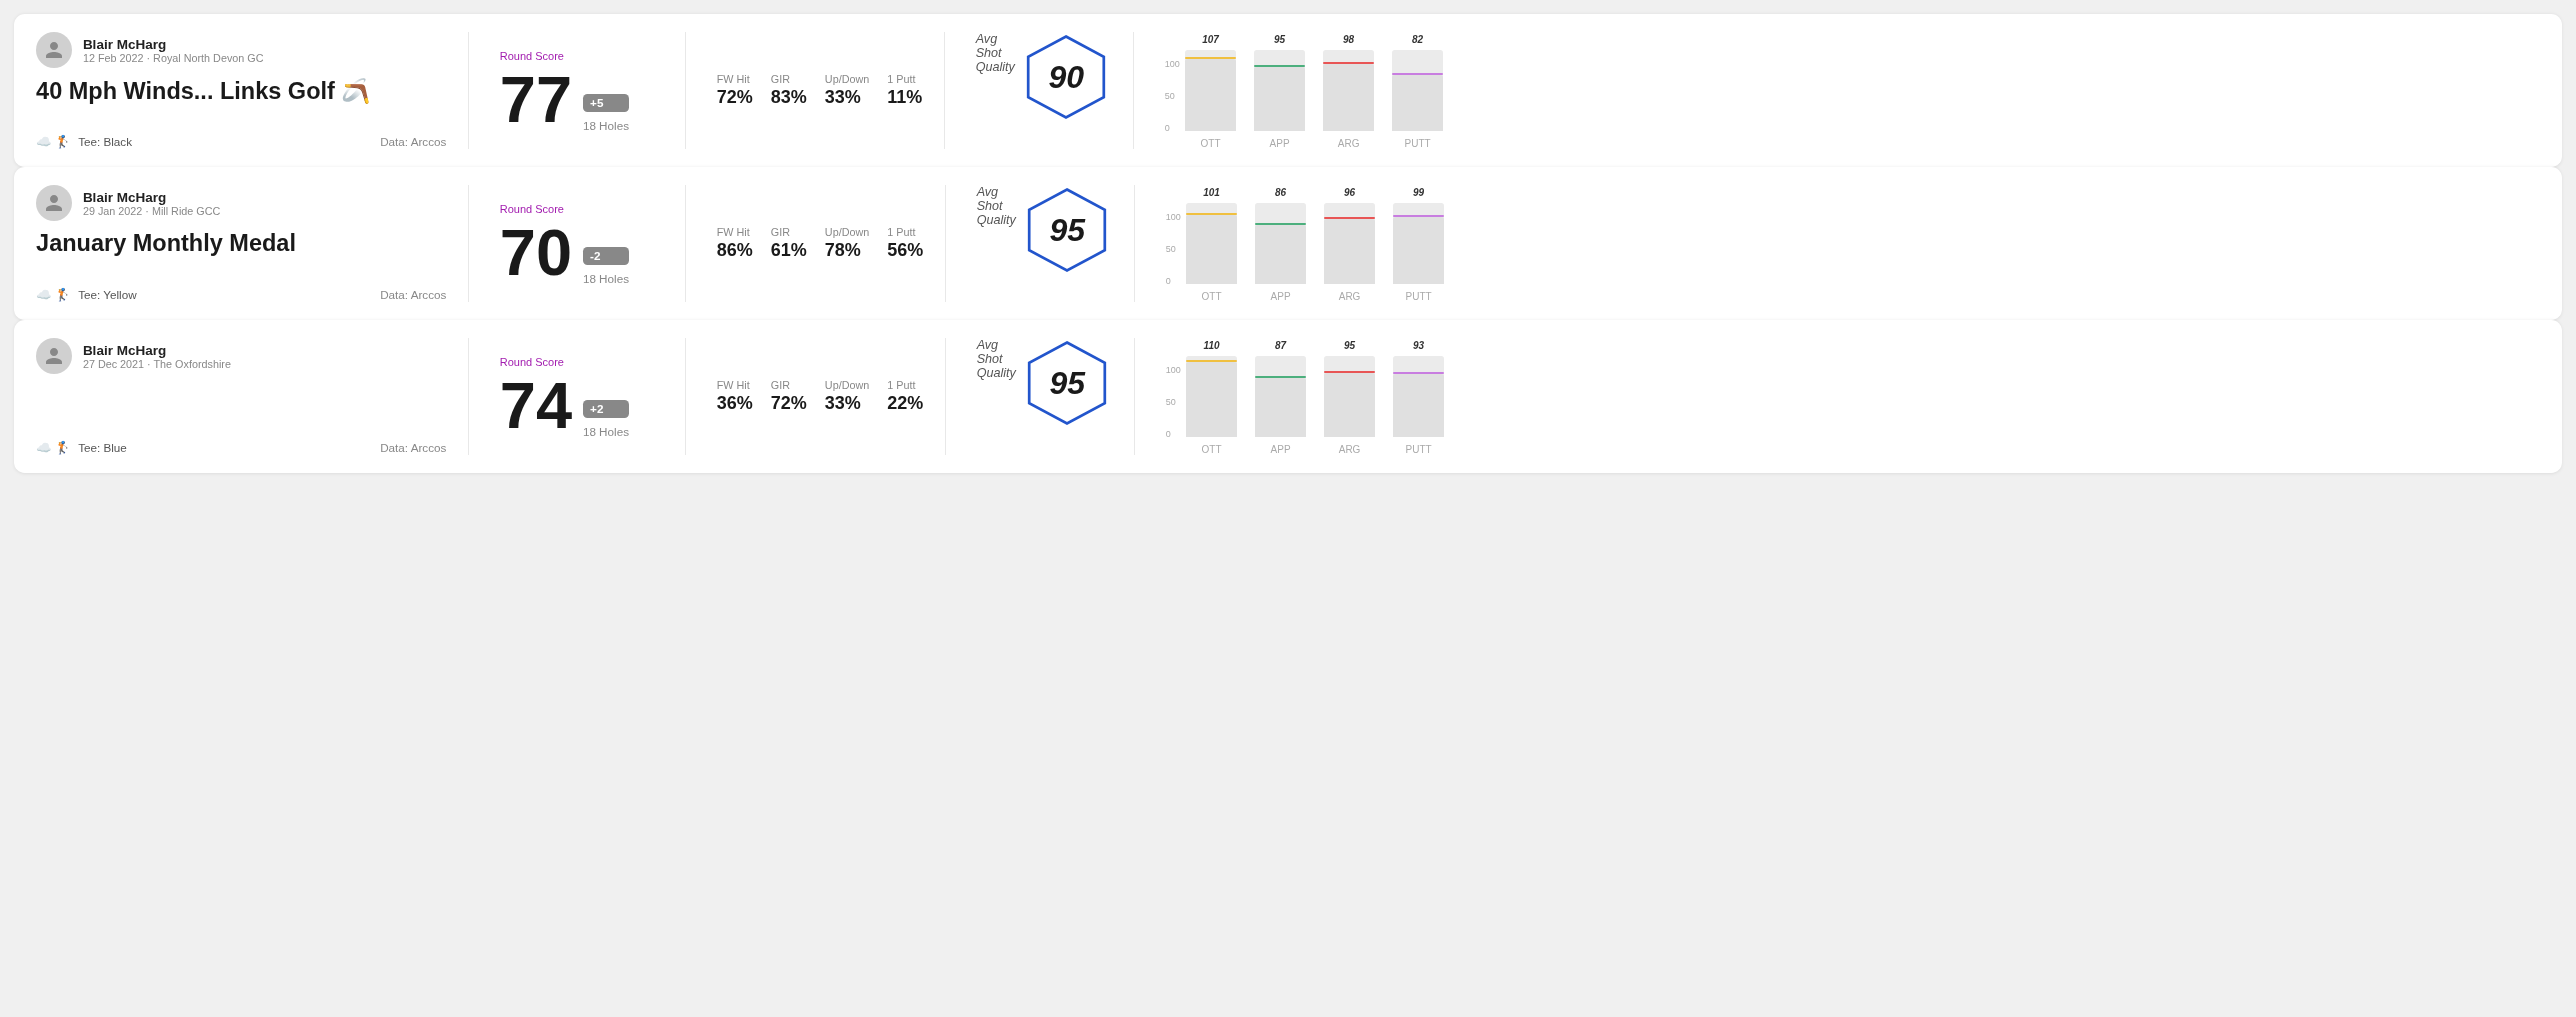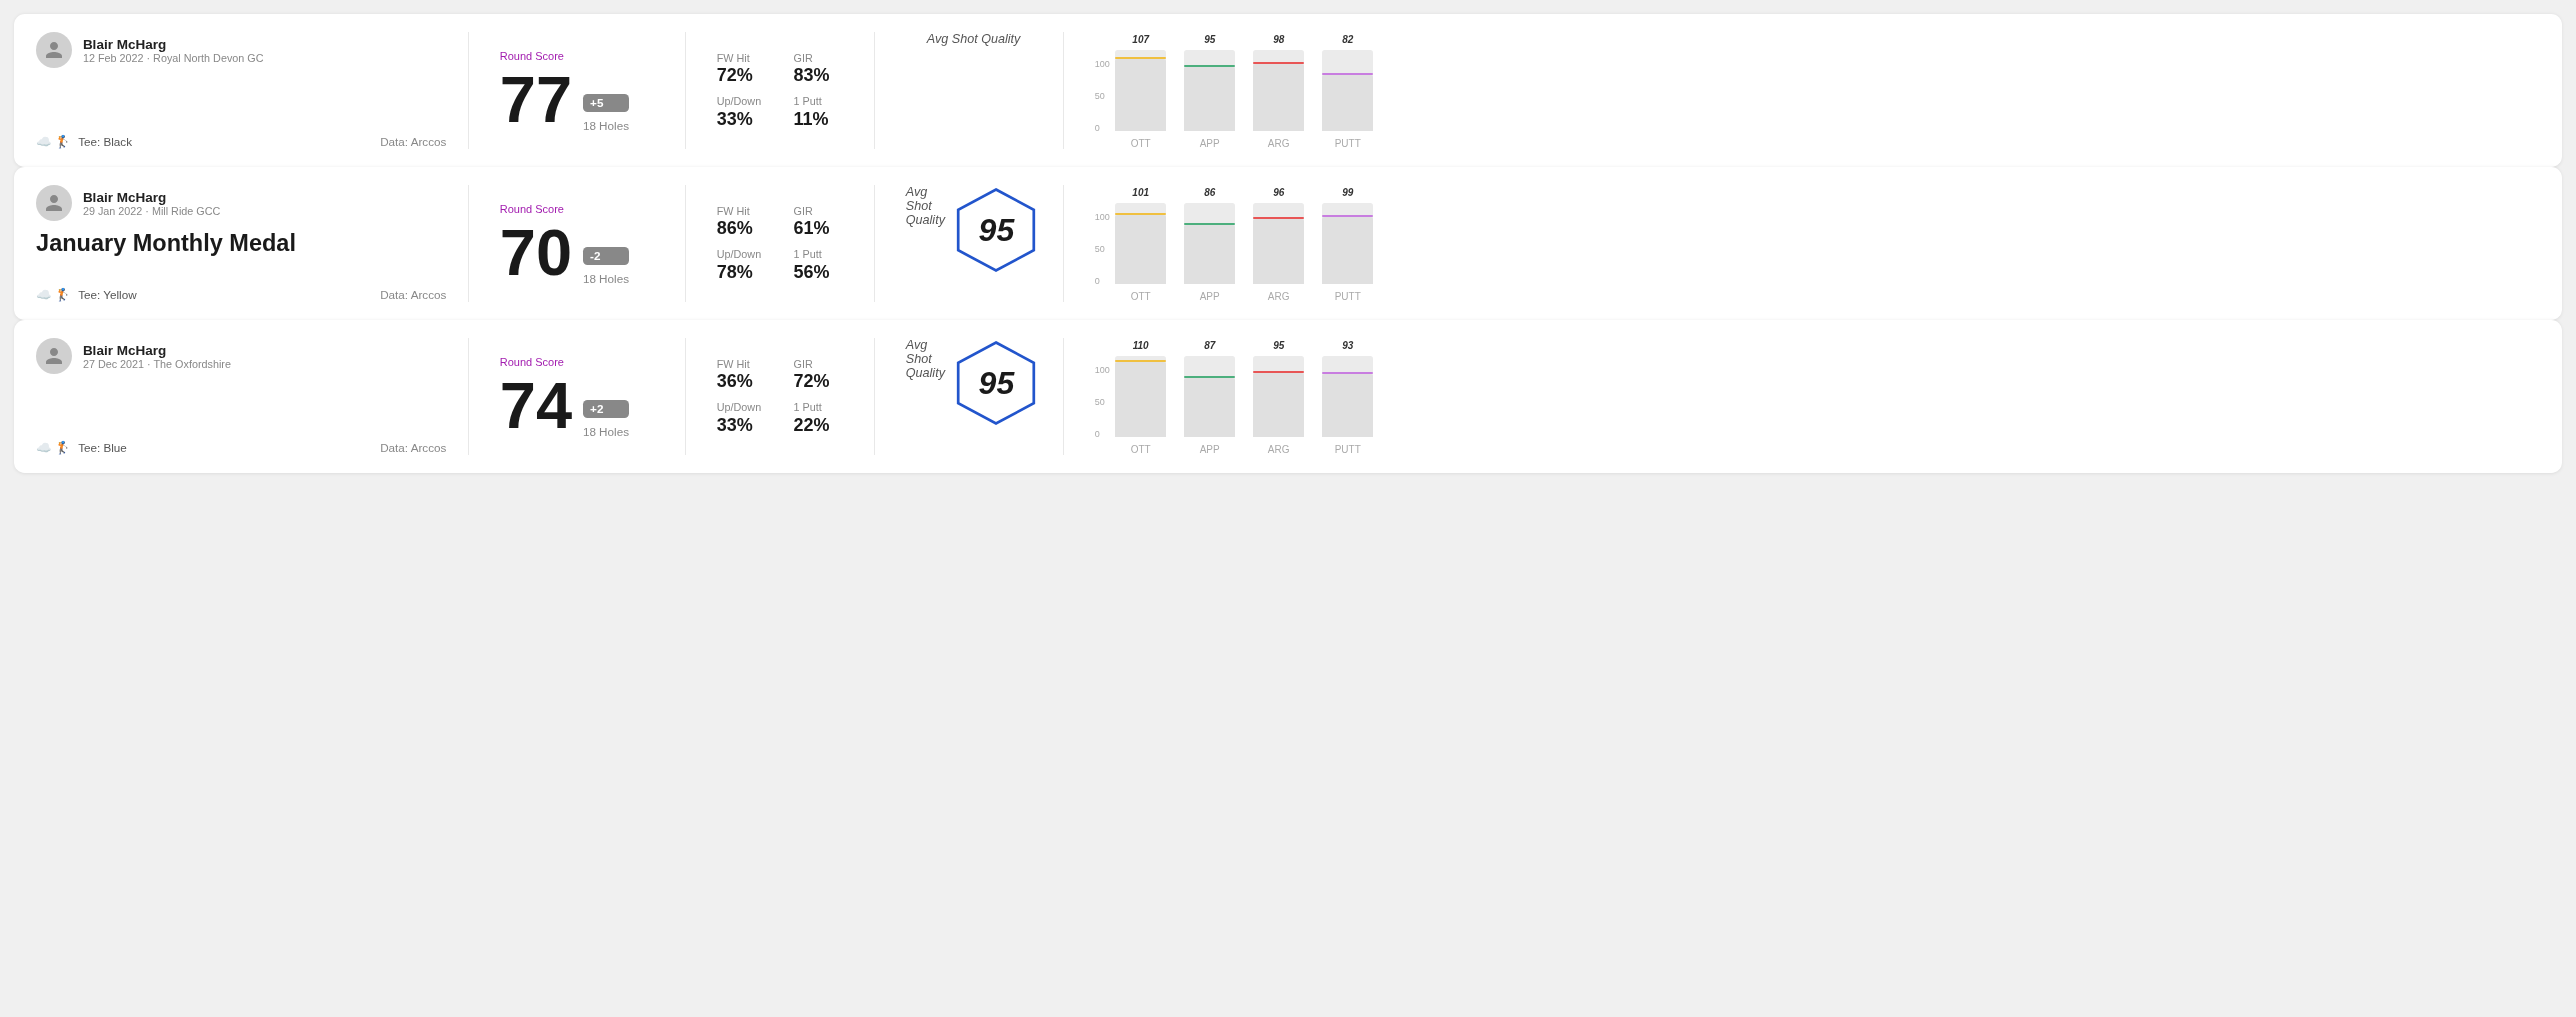--- a/index.html
+++ b/index.html
@@ -96,21 +96,21 @@
       flex: 0 0 180px;
       display: flex;
       flex-direction: column;
       justify-content: center;
       padding: 0 21.7px;
       border-right: 0.9px solid #e8e8e8;
       gap: 7.2px;
     }
     .stats-grid {
       display: grid;
-      grid-template-columns: 1fr 1fr;
+      grid-template-columns: 1fr 1fr 1fr 1fr;
       gap: 9px 18px;
     }
     .stat-item { display: flex; flex-direction: column; }
     .stat-label { font-size: 10.8px; color: #888; margin-bottom: 1.8px; }
     .stat-value { font-size: 18px; font-weight: 700; color: #1a1a1a; }
 
     .card-quality {
       flex: 0 0 180px;
       display: flex;
       align-items: flex-start;
@@ -224,20 +224,21 @@
             <div class="avatar">
               <svg viewBox="0 0 24 24">
                 <path d="M12 12c2.7 0 4.8-2.1 4.8-4.8S14.7 2.4 12 2.4 7.2 4.5 7.2 7.2 9.3 12 12 12zm0 2.4c-3.2 0-9.6 1.6-9.6 4.8v2.4h19.2v-2.4c0-3.2-6.4-4.8-9.6-4.8z"></path>
               </svg>
             </div>
             <div class="user-info">
               <span class="user-name">Blair McHarg</span>
               <span class="user-date">12 Feb 2022 · Royal North Devon GC</span>
             </div>
           </div>
+          <div class="round-title">40 Mph Winds... Links Golf 🪃</div>
         </div>
         <div class="card-footer">
           <div class="tee-info">
             <span class="tee-icon">☁️ 🏌️</span>
             <span>Tee: Black</span>
           </div>
           <span class="data-label">Data: Arccos</span>
         </div>
       </div>
 
@@ -268,20 +269,28 @@
           </div>
           <div class="stat-item">
             <span class="stat-label">1 Putt</span>
             <span class="stat-value">11%</span>
           </div>
         </div>
       </div>
 
       <div class="card-quality">
         <span class="quality-label">Avg Shot Quality</span>
+        <div class="hex-container">
+          <div class="hexagon">
+            <svg width="90" height="90" viewBox="0 0 100 100">
+              <polygon points="50,5 92,27.5 92,72.5 50,95 8,72.5 8,27.5" fill="none" stroke="#2255cc" stroke-width="3"></polygon>
+            </svg>
+            <span class="hex-score">90</span>
+          </div>
+        </div>
       </div>
 
     <div class="card-chart">
       <div class="chart-bars">
         <div class="chart-y-axis">
           <span>100</span>
           <span>50</span>
           <span>0</span>
         </div>
         <div class="chart-columns">

